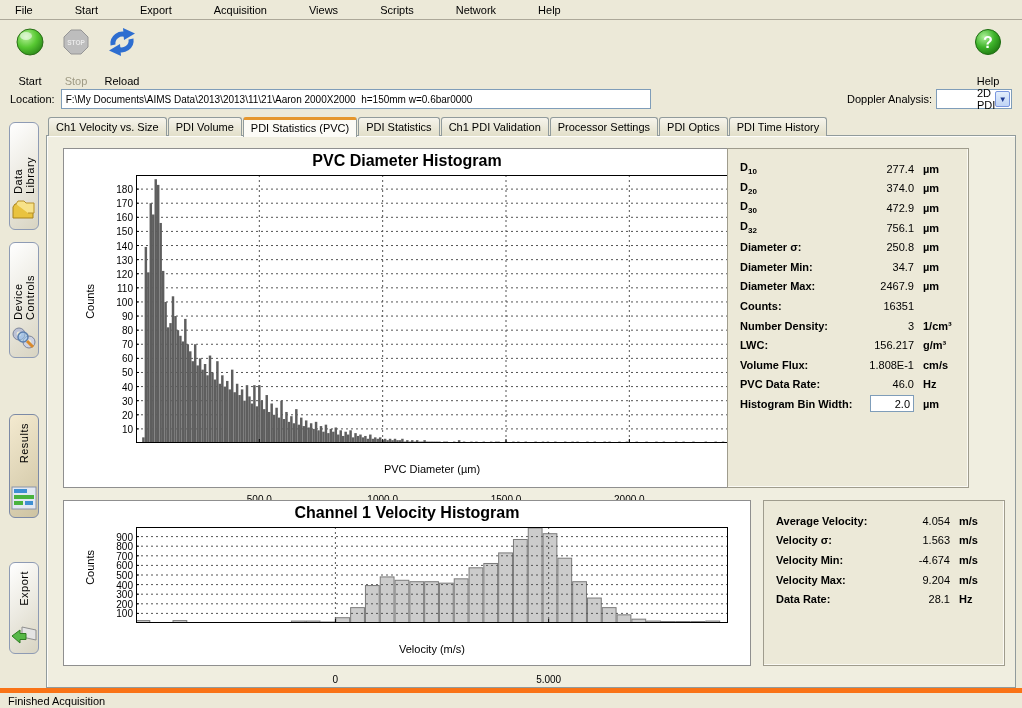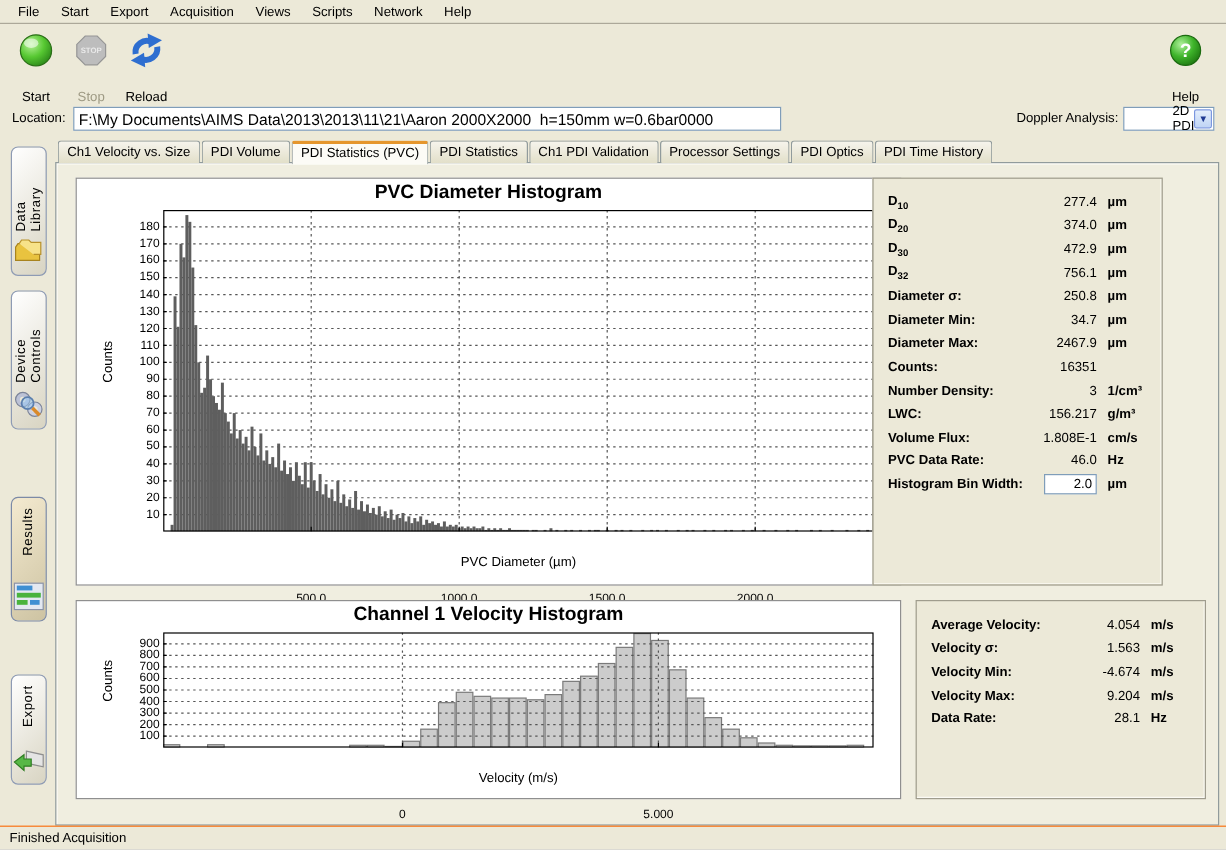--- a/index.html
+++ b/index.html
@@ -4,35 +4,35 @@
 <style>
   * { margin:0; padding:0; box-sizing:border-box; }
   html,body { background:#cfcfcf; }
   .window {
     position:relative; width:1022px; height:708px;
     background:#ece9d8; font-family:"Liberation Sans", sans-serif;
     font-size:11px; color:#000; overflow:hidden;
   }
   
   .menubar { height:20px; display:flex; align-items:center; padding-left:6px;
-             border-bottom:1px solid #aca899; }
+             border-bottom:1px solid #aca899;gap:24px; }
   .menu-item { padding:2px 9px; cursor:default; }
   
   .toolbar { height:65px; position:relative; display:flex; align-items:flex-start; padding:4px 10px 0 10px; }
   .tbtn { display:flex; flex-direction:column; align-items:center; margin-right:6px; min-width:40px; cursor:default; }
   .tbtn .ticon { height:36px; display:flex; align-items:center; justify-content:center; }
   .tbtn .tlabel { margin-top:15px; }
   .tbtn.disabled .tlabel { color:#9e9a84; }
   .tb-right { position:absolute; right:14px; top:4px; display:flex; }
   .tb-right .tbtn { margin:0 0 0 14px; }
   
   .locrow { height:28px; display:flex; align-items:center; padding:0 10px; }
   .loclabel { margin-right:6px; }
   .locfield { width:590px; height:20px; border:1px solid #7f9db9; background:#fff;
-              font-family:"Liberation Sans",sans-serif; font-size:13px; padding:0 4px; }
+              font-family:"Liberation Sans",sans-serif; font-size:10px; padding:0 4px; }
   .doparea { margin-left:auto; display:flex; align-items:center; }
   .doplabel { margin-right:4px; }
   .xp-select { display:flex; align-items:center; width:76px; height:20px; border:1px solid #7f9db9;
                background:#fff; padding-left:4px; cursor:default; }
   .xp-select .selval { flex:1;margin-left:36px; }
   .sel-btn { width:16px; height:16px; margin-right:1px; border:1px solid #7a96df; border-radius:2px;
              background:linear-gradient(#e3eefc,#c0d4f5); color:#1f3a93; font-size:8px;
              display:flex; align-items:center; justify-content:center; }
   
   .main { position:absolute; left:0; top:114px; right:0; bottom:20px; display:flex; }
@@ -65,21 +65,21 @@
   .stats-panel { position:absolute; background:#ece9d8; border:1px solid #9f9c8d;
                  box-shadow:inset -1px -1px 0 #fbfaf4; padding:10px 10px 0 12px; }
   .srow { display:flex; align-items:center; height:19.6px; }
   .srow .slabel { flex:1; font-weight:bold; }
   .srow .svalue { width:62px; text-align:right; }
   .srow .sunit  { width:44px; padding-left:9px; font-weight:bold; }
   .srow sub { font-size:8px; font-weight:bold; }
   .binw-input { width:44px; height:17px; border:1px solid #7f9db9; background:#fff; text-align:right;
                 font-family:"Liberation Sans",sans-serif; font-size:11px; padding-right:3px; }
   
-  .statusbar { position:absolute; left:0; right:0; bottom:0; height:20px; border-top:1px solid #f97316;
+  .statusbar { position:absolute; left:0; right:0; bottom:0; height:20px; border-top:5px solid #f97316;
                display:flex; align-items:center; padding-left:8px; }
   svg text { font-family:"Liberation Sans",sans-serif; }
 </style>
 </head>
 <body>
 
 <div class="window">
 
   <div class="menubar" id="menubar">
       <div class="menu-item">File</div>

